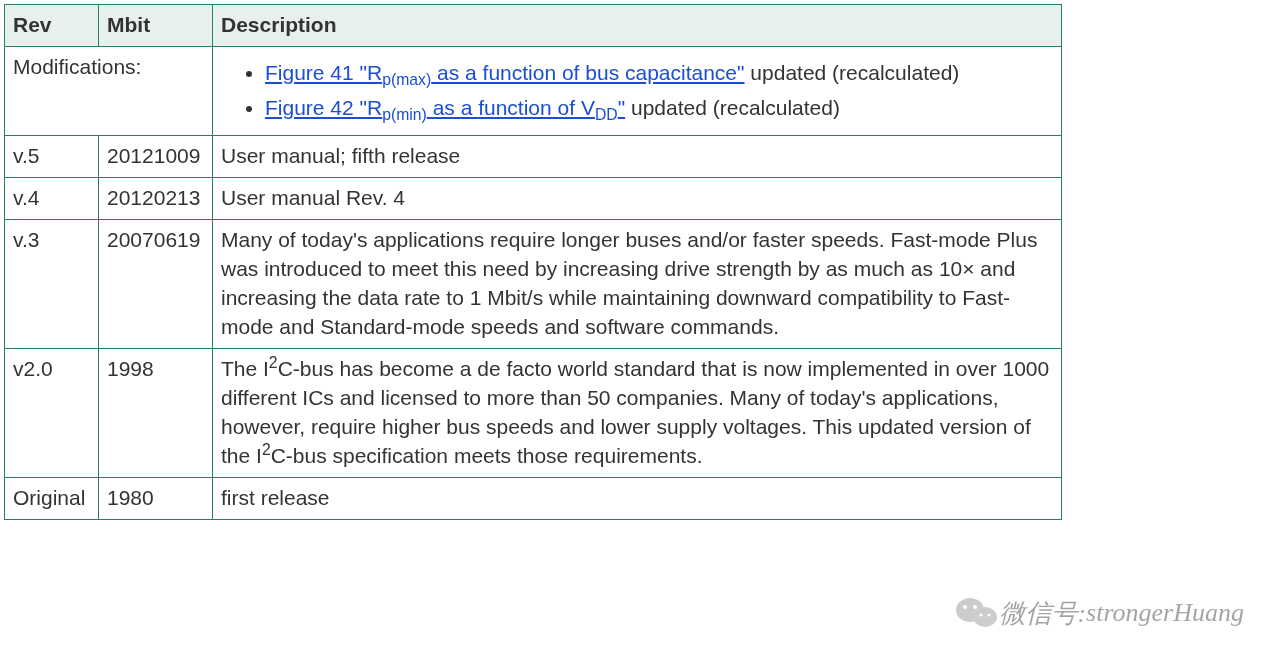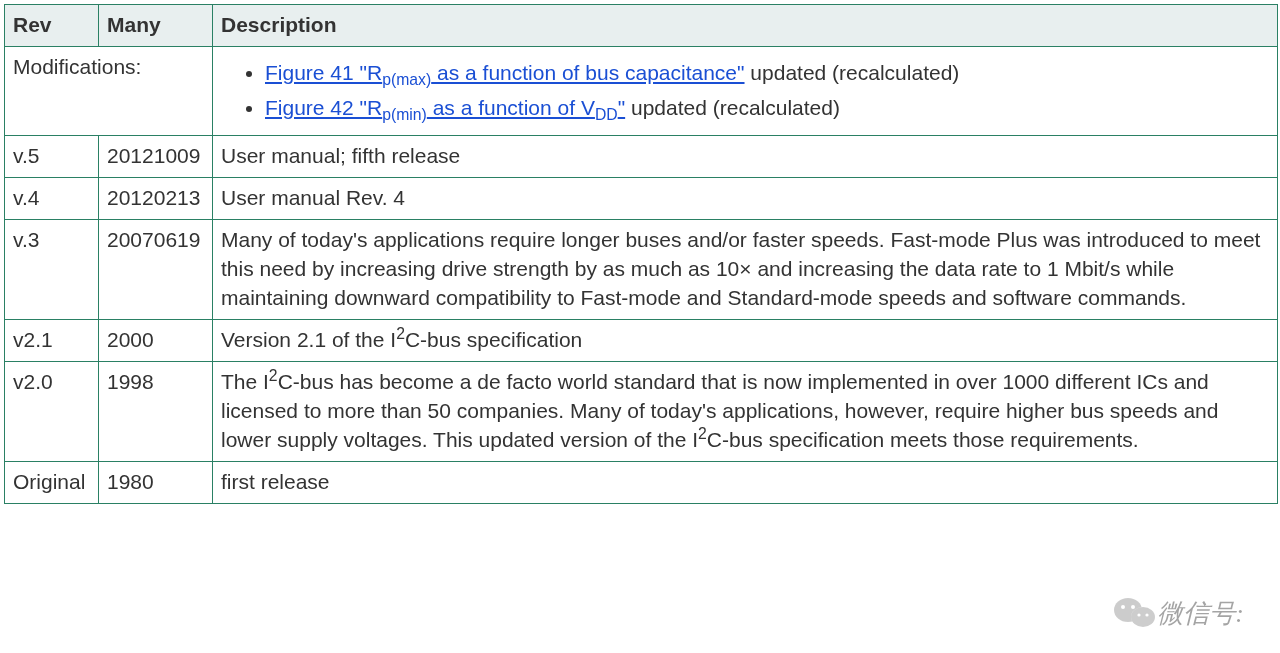--- a/index.html
+++ b/index.html
@@ -5,21 +5,21 @@
   body {
     margin: 0;
     padding: 4px;
     font-family: Arial, Helvetica, sans-serif;
     font-size: 21px;
     color: #333333;
     background: #ffffff;
   }
   table {
     border-collapse: collapse;
-    width: 1274px;
+    width: 1058px;
     table-layout: fixed;
   }
   col.c-rev  { width: 94px; }
   col.c-date { width: 114px; }
   col.c-desc { width: auto; }
   th, td {
     border: 1px solid #2a8064;
     padding: 6px 8px;
     text-align: left;
     vertical-align: top;
@@ -65,21 +65,21 @@
 
 <table>
   <colgroup>
     <col class="c-rev">
       <col class="c-date">
       <col class="c-desc">
   </colgroup>
   <thead>
     <tr>
       <th>Rev</th>
-      <th>Many</th>
+      <th>Mbit</th>
       <th>Description</th>
     </tr>
   </thead>
   <tbody>
     <tr>
       <td colspan="2">Modifications:</td>
       <td>
         <ul class="mods">
           <li>
             <a href="#" class="figlink"><span>Figure 41 "R</span><sub>p(max)</sub><span> as a function of bus capacitance"</span></a><span> updated (recalculated)</span>
@@ -99,25 +99,20 @@
       <td>v.4</td>
       <td>20120213</td>
       <td>User manual Rev. 4</td>
     </tr>
     <tr>
       <td>v.3</td>
       <td>20070619</td>
       <td>Many of today's applications require longer buses and/or faster speeds. Fast-mode Plus was introduced to meet this need by increasing drive strength by as much as 10× and increasing the data rate to 1 Mbit/s while maintaining downward compatibility to Fast-mode and Standard-mode speeds and software commands.</td>
     </tr>
     <tr>
-      <td>v2.1</td>
-      <td>2000</td>
-      <td><span>Version 2.1 of the I</span><sup>2</sup><span>C-bus specification</span></td>
-    </tr>
-    <tr>
       <td>v2.0</td>
       <td>1998</td>
       <td><span>The I</span><sup>2</sup><span>C-bus has become a de facto world standard that is now implemented in over 1000 different ICs and licensed to more than 50 companies. Many of today's applications, however, require higher bus speeds and lower supply voltages. This updated version of the I</span><sup>2</sup><span>C-bus specification meets those requirements.</span></td>
     </tr>
     <tr>
       <td>Original</td>
       <td>1980</td>
       <td>first release</td>
     </tr>
   </tbody>
@@ -127,13 +122,14 @@
   <svg width="44" height="36" viewBox="0 0 44 36">
     <ellipse cx="15" cy="15" rx="14" ry="12" fill="rgba(90,90,90,0.55)"></ellipse>
     <ellipse cx="30" cy="22" rx="12" ry="10" fill="#fff"></ellipse>
     <ellipse cx="30" cy="22" rx="12" ry="10" fill="rgba(90,90,90,0.55)"></ellipse>
     <circle cx="10" cy="12" r="2" fill="#fff"></circle>
     <circle cx="20" cy="12" r="2" fill="#fff"></circle>
     <circle cx="26" cy="20" r="1.6" fill="#fff"></circle>
     <circle cx="34" cy="20" r="1.6" fill="#fff"></circle>
   </svg>
   <span>微信号:</span>
+  <span>strongerHuang</span>
 </div>
 
 </body></html>

